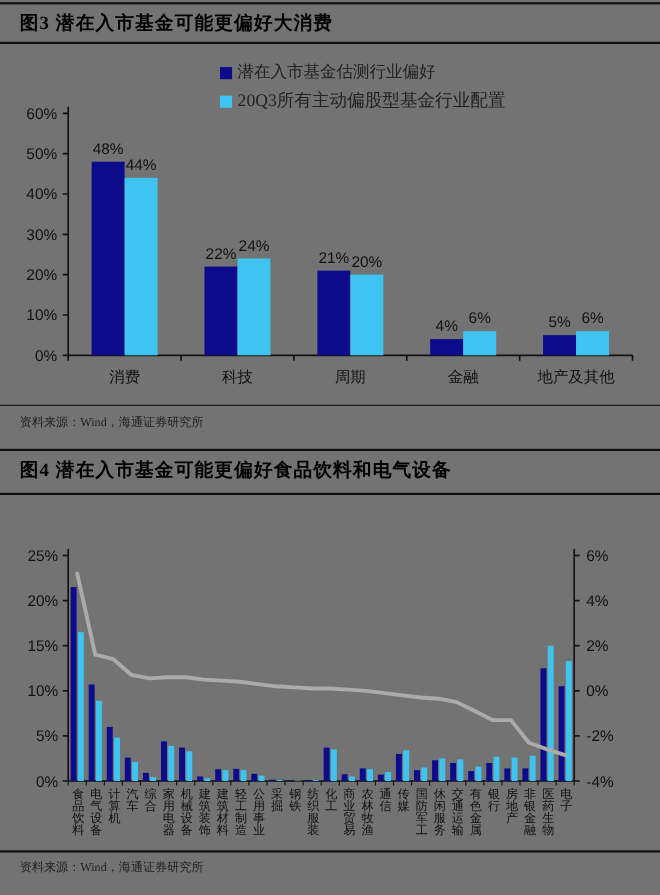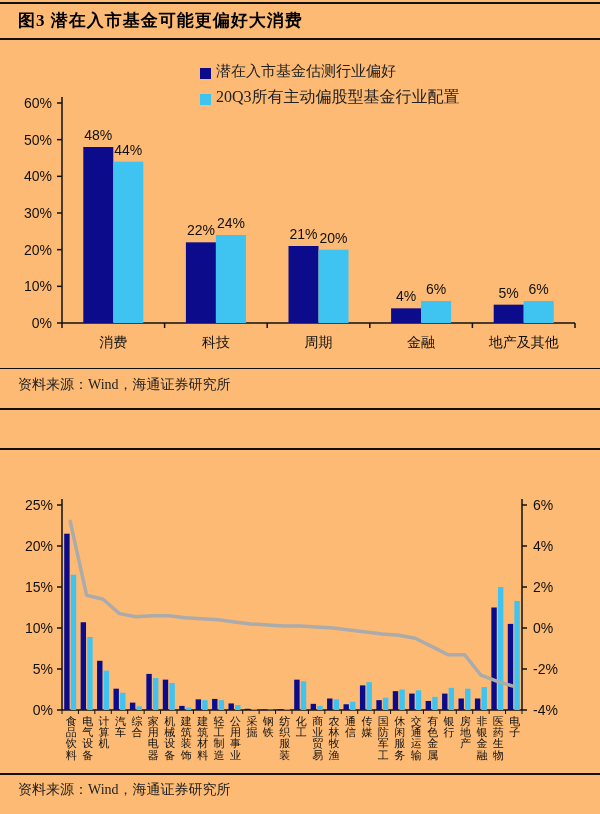--- a/index.html
+++ b/index.html
@@ -1,27 +1,27 @@
 <!DOCTYPE html>
 <html><head>
 <meta charset="utf-8">
 <style>
   html,body{margin:0;padding:0;background:#ffffff;}
   .page{
-    position:relative;width:600px;height:814px;background:#fdba74;overflow:hidden;
+    position:relative;width:600px;height:814px;background:#737373;overflow:hidden;
     font-family:"Liberation Serif","DejaVu Serif",serif;color:#111;
   }
   .rule{position:absolute;left:0;width:600px;background:#111;}
   .fig-title{
     position:absolute;left:18px;font-size:17px;font-weight:bold;letter-spacing:1px;
     color:#000;white-space:nowrap;
   }
-  .source-line{position:absolute;left:18px;font-size:14px;color:#222;white-space:nowrap;}
+  .source-line{position:absolute;left:18px;font-size:11px;color:#222;white-space:nowrap;}
   .legend{position:absolute;z-index:5;}
-  .legend-row{display:flex;align-items:flex-end;white-space:nowrap;}
+  .legend-row{display:flex;align-items:center;white-space:nowrap;}
   .legend3 .legend-row{height:26px;}
   .legend4 .legend-row{height:21px;}
   .legend-row .lbl{font-size:14px;color:#222;line-height:1;}
   .sw-square{width:11px;height:11px;margin-right:5px;flex:0 0 auto;}
   .sw-bar{width:46px;height:10px;margin-right:7px;flex:0 0 auto;}
   .sw-line{width:46px;height:4px;margin-right:7px;flex:0 0 auto;}
   svg{position:absolute;left:0;}
   svg text{font-family:"Liberation Sans","DejaVu Sans",sans-serif;fill:#111;}
 </style>
 </head>
@@ -94,20 +94,21 @@
       <span class="sw-square" style="background: rgb(63, 195, 240);"></span>
       <span class="lbl" style="font-size:16px;">20Q3所有主动偏股型基金行业配置</span>
     </div>
   </div>
 
   <div class="rule" style="top:368px;height:1px;"></div>
   <div class="source-line" style="top:376px;">资料来源：Wind，海通证券研究所</div>
 
   <div class="rule" style="top:408px;height:2px;"></div>
 
+  <div class="fig-title" style="top:416px;">图4  潜在入市基金可能更偏好食品饮料和电气设备</div>
 
   <div class="rule" style="top:448px;height:2px;"></div>
 
   <svg id="chart2" width="600" height="318" style="top:455px;">
       <line x1="62" y1="44" x2="62" y2="255" stroke="#111111" stroke-width="1.5"></line>
       <line x1="57" y1="255" x2="62" y2="255" stroke="#111111" stroke-width="1.5"></line>
       <text x="53" y="260" text-anchor="end" font-size="14">0%</text>
       <line x1="57" y1="214" x2="62" y2="214" stroke="#111111" stroke-width="1.5"></line>
       <text x="53" y="219" text-anchor="end" font-size="14">5%</text>
       <line x1="57" y1="173" x2="62" y2="173" stroke="#111111" stroke-width="1.5"></line>

